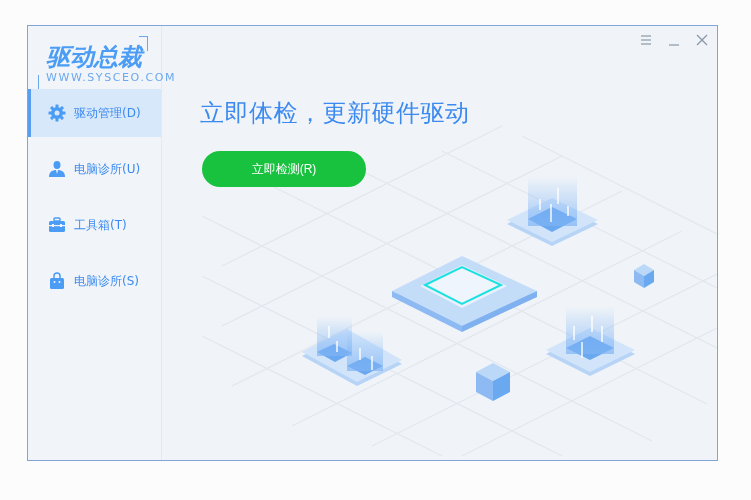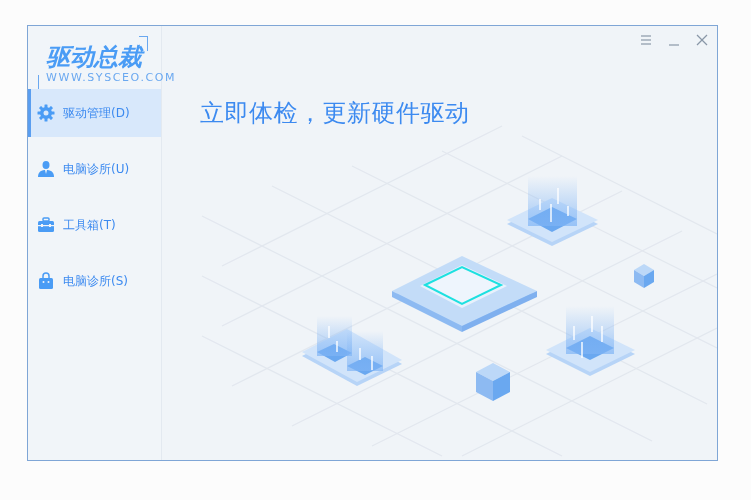--- a/index.html
+++ b/index.html
@@ -5,21 +5,21 @@
   html,body{margin:0;padding:0;}
   body{width:751px;height:500px;background:#fcfcfc;position:relative;overflow:hidden;font-family:"DejaVu Sans","Liberation Sans",sans-serif;}
   .window{position:absolute;left:27px;top:25px;width:689px;height:434px;border:1px solid #7fa6d6;background:#f0f4f8;overflow:hidden;}
   .sidebar{position:absolute;left:0;top:0;width:133px;height:100%;background:#f1f5f9;border-right:1px solid #e3e9f0;}
   .logo{position:absolute;left:10px;top:10px;width:110px;height:48px;text-align:center;}
   .logo .main{position:absolute;left:8px;top:8px;font-size:24px;font-weight:bold;color:#4a9cf5;letter-spacing:0px;font-style:italic;line-height:26px;}
   .logo .sub{position:absolute;left:8px;top:35px;font-size:11px;color:#6aa8f0;letter-spacing:1.6px;}
   .logo .bracket-tr{position:absolute;right:0;top:0;width:8px;height:14px;border-top:1px solid #6aa8f0;border-right:1px solid #6aa8f0;}
   .logo .bracket-bl{position:absolute;left:0;bottom:-6px;width:8px;height:14px;border-bottom:1px solid #6aa8f0;border-left:1px solid #6aa8f0;}
   .nav{position:absolute;left:0;top:63px;width:133px;}
-  .nav-item{height:48px;display:flex;align-items:center;padding-left:9px;box-sizing:border-box;margin-bottom:8px;cursor:pointer;position:relative;}
+  .nav-item{height:48px;display:flex;align-items:center;padding-left:20px;box-sizing:border-box;margin-bottom:8px;cursor:pointer;position:relative;}
   .nav-item.active{background:#d8e8fb;}
   .nav-item.active::before{content:"";position:absolute;left:0;top:0;width:3px;height:100%;background:#5a9ef0;}
   .nav-item .ico{width:18px;height:18px;margin-right:8px;display:inline-block;}
   .nav-item .lbl{font-size:12px;color:#3c8af0;}
   .content{position:absolute;left:134px;top:0;right:0;bottom:0;}
   .headline{position:absolute;left:38px;top:71px;font-size:24px;color:#3c8af0;letter-spacing:0.5px;}
   .scan-btn{position:absolute;left:40px;top:125px;width:164px;height:36px;border-radius:18px;background:#18c23f;color:#fff;border:none;font-size:12px;display:flex;align-items:center;justify-content:center;cursor:pointer;}
   .winctl{position:absolute;top:6px;right:8px;display:flex;gap:14px;}
   .winctl span{width:14px;height:14px;display:inline-block;cursor:pointer;}
   .illus{position:absolute;left:0;top:0;width:100%;height:100%;pointer-events:none;}
@@ -175,20 +175,21 @@
       </g>
 
       <g>
         <path d="M314 346 L331 337 L348 346 L331 355 Z" fill="#bcd8f8"></path>
         <path d="M314 346 L331 355 L331 375 L314 366 Z" fill="#8dbaf2"></path>
         <path d="M331 355 L348 346 L348 366 L331 375 Z" fill="#6aa8f0"></path>
       </g>
     </svg>
 
     <div class="headline">立即体检，更新硬件驱动</div>
+    <button class="scan-btn">立即检测(R)</button>
 
     <div class="winctl">
       <span>
         <svg width="14" height="14" viewBox="0 0 14 14">
             <g stroke="#8a97a8" stroke-width="1.2">
               <line x1="2" y1="3" x2="12" y2="3"></line>
               <line x1="2" y1="7" x2="12" y2="7"></line>
               <line x1="2" y1="11" x2="12" y2="11"></line>
             </g>
           </svg>

